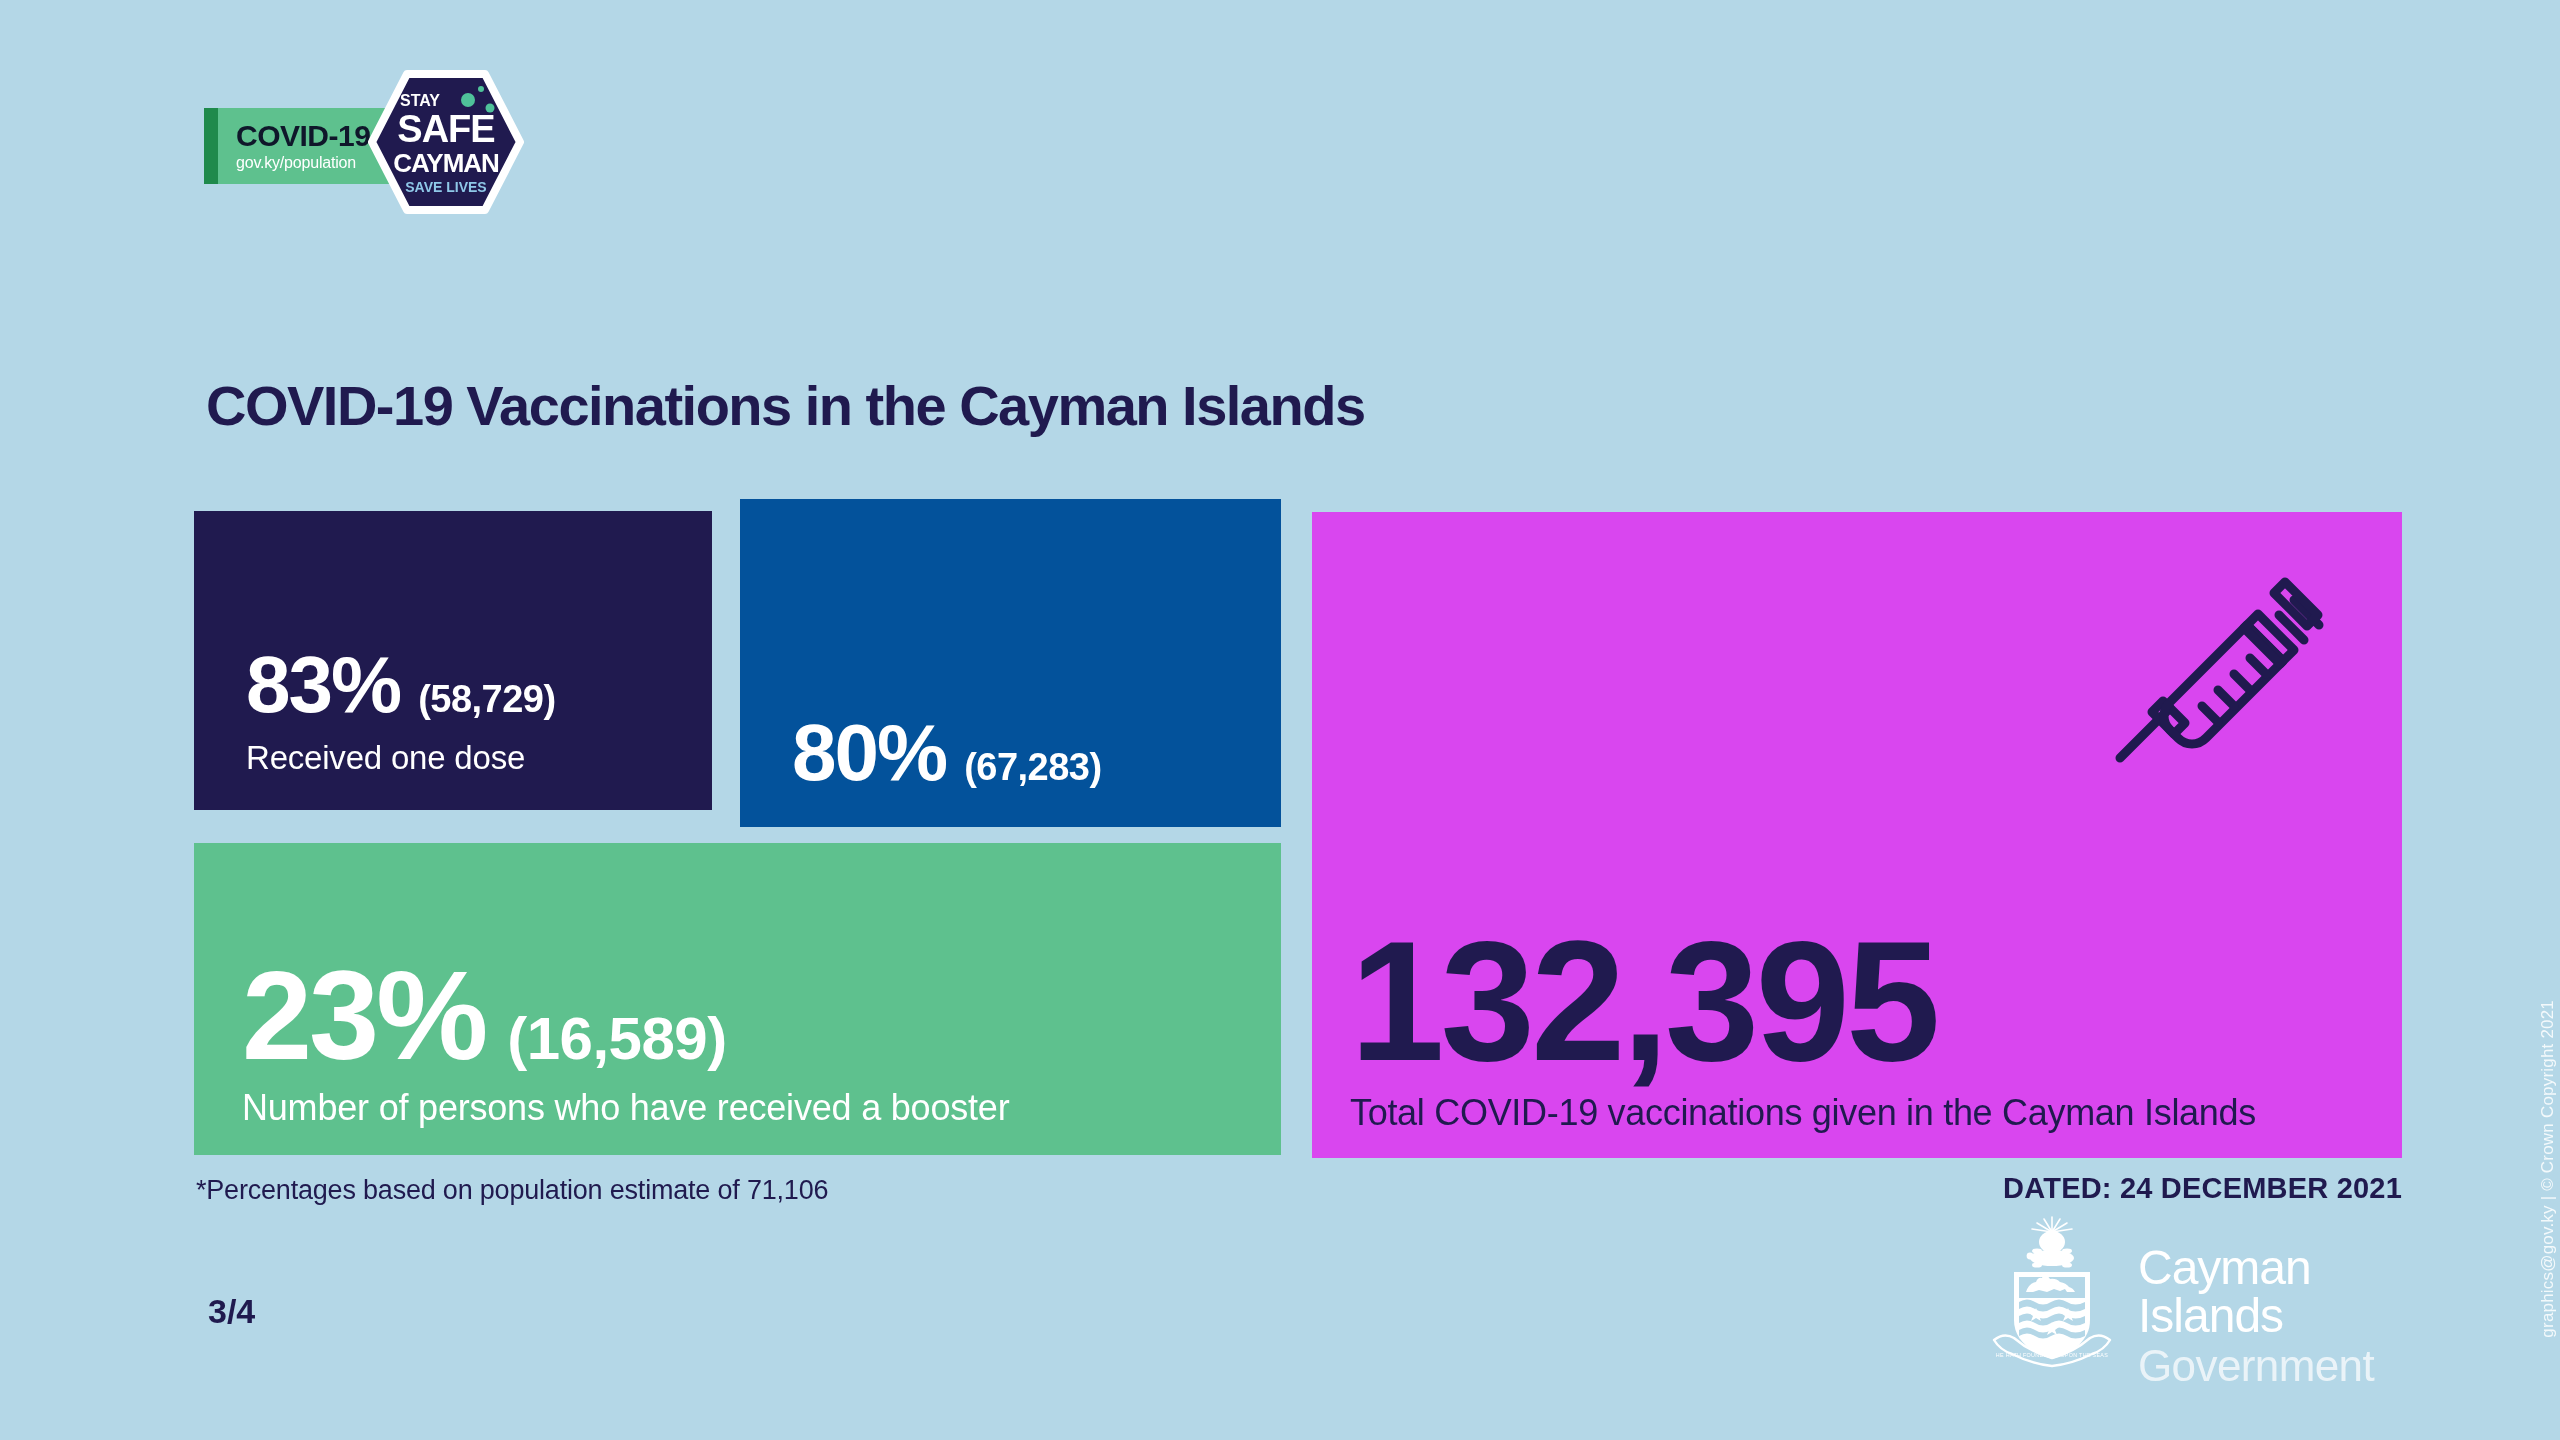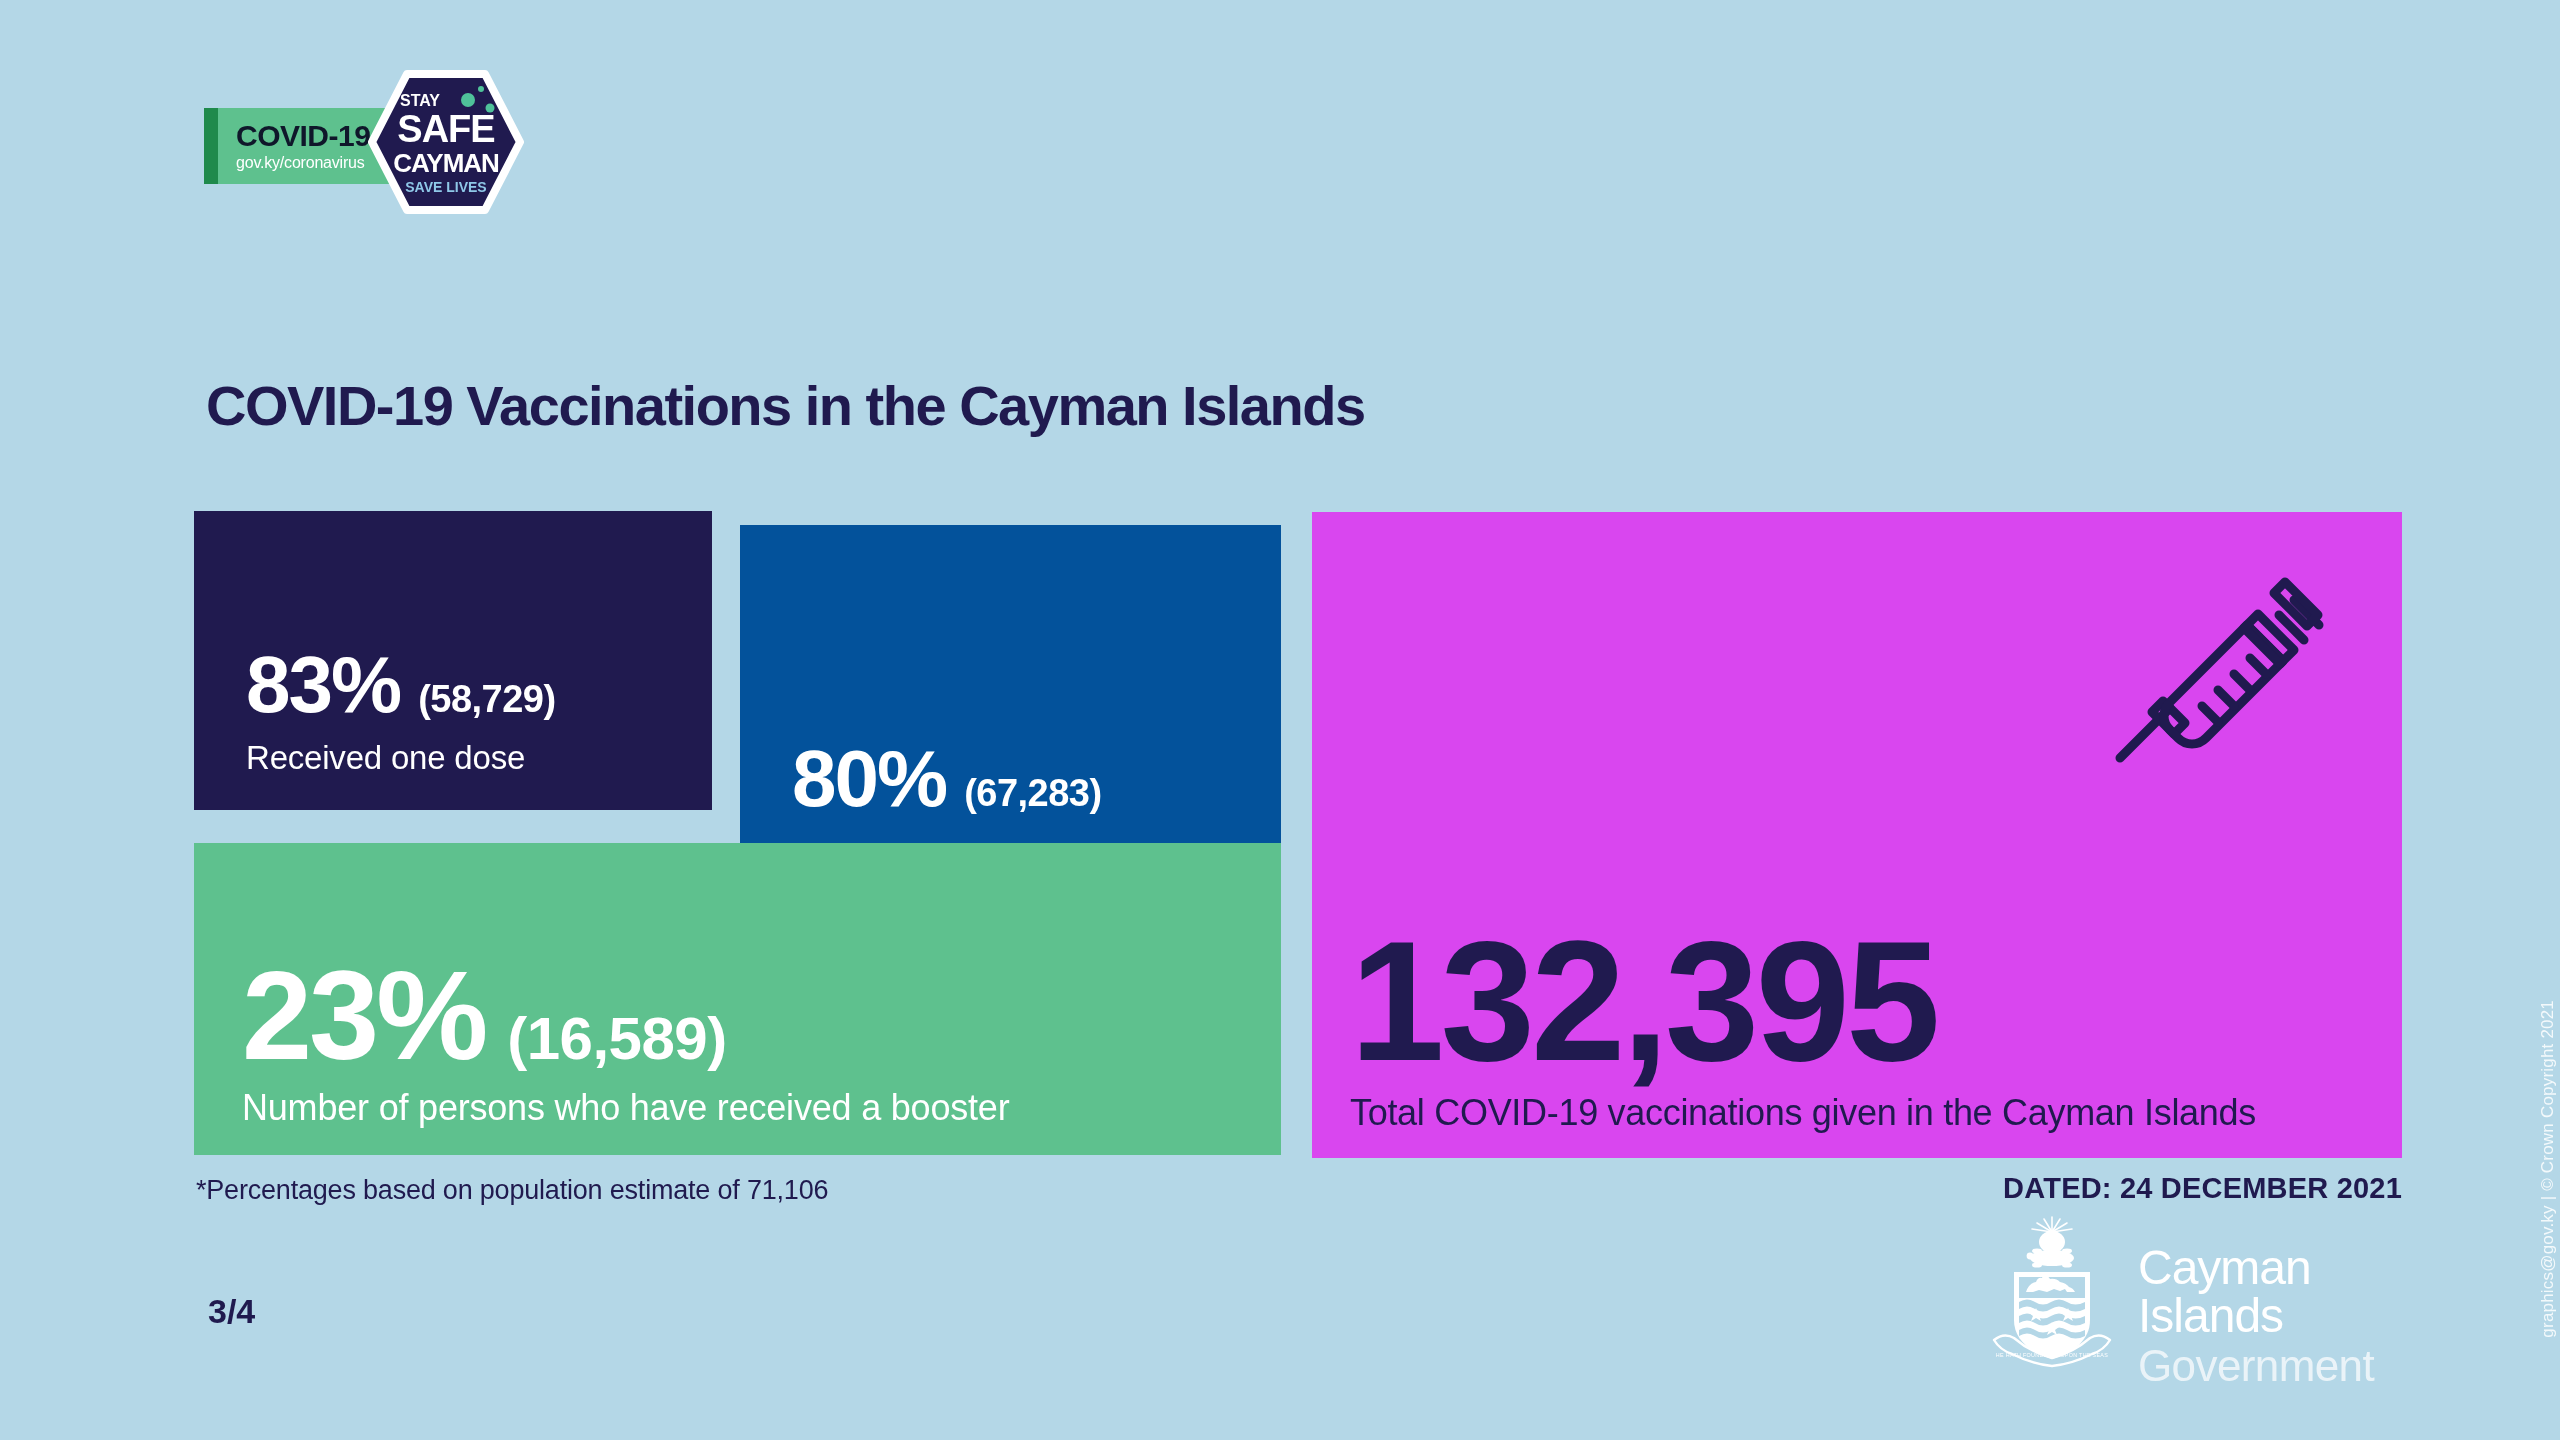--- a/index.html
+++ b/index.html
@@ -84,21 +84,21 @@
   .stat-box {
     position: absolute;
     box-sizing: border-box;
   }
   #stat-one-dose {
     left: 194px;  top: 511px;
     width: 518px; height: 299px;
     background: #201a4f;
   }
   #stat-two-doses {
-    left: 740px;  top: 525px;
+    left: 740px;  top: 499px;
     width: 541px; height: 328px;
     background: #03529b;
   }
   #stat-booster {
     left: 194px;  top: 843px;
     width: 1087px; height: 312px;
     background: #5ec18e;
     padding-left: 44px;
   }
   .stat-inner {
@@ -251,21 +251,21 @@
   }
 </style>
 </head>
 <body>
 
 <div id="logo-lockup">
   <div class="covid-bar">
     <div class="covid-bar-accent"></div>
     <div class="covid-bar-text">
       <span class="covid-bar-title">COVID-19</span>
-      <span class="covid-bar-url">gov.ky/coronavirus</span>
+      <span class="covid-bar-url">gov.ky/population</span>
     </div>
   </div>
   <div class="hex-badge">
     <svg viewBox="0 0 156 144" width="156" height="144" aria-hidden="true">
       <polygon points="39,4 117,4 152,72 117,140 39,140 4,72" fill="#201a4f" stroke="#ffffff" stroke-width="8" stroke-linejoin="round"></polygon>
       <circle cx="100" cy="30" r="7" fill="#4fc29a"></circle>
       <circle cx="122" cy="38" r="4.5" fill="#4fc29a"></circle>
       <circle cx="113" cy="19" r="3" fill="#4fc29a"></circle>
       <text x="52" y="36" fill="#ffffff" font-family="Liberation Sans, sans-serif" font-size="16" font-weight="bold" text-anchor="middle">STAY</text>
       <text x="78" y="72" fill="#ffffff" font-family="Liberation Sans, sans-serif" font-size="38" font-weight="bold" text-anchor="middle" letter-spacing="-1">SAFE</text>

